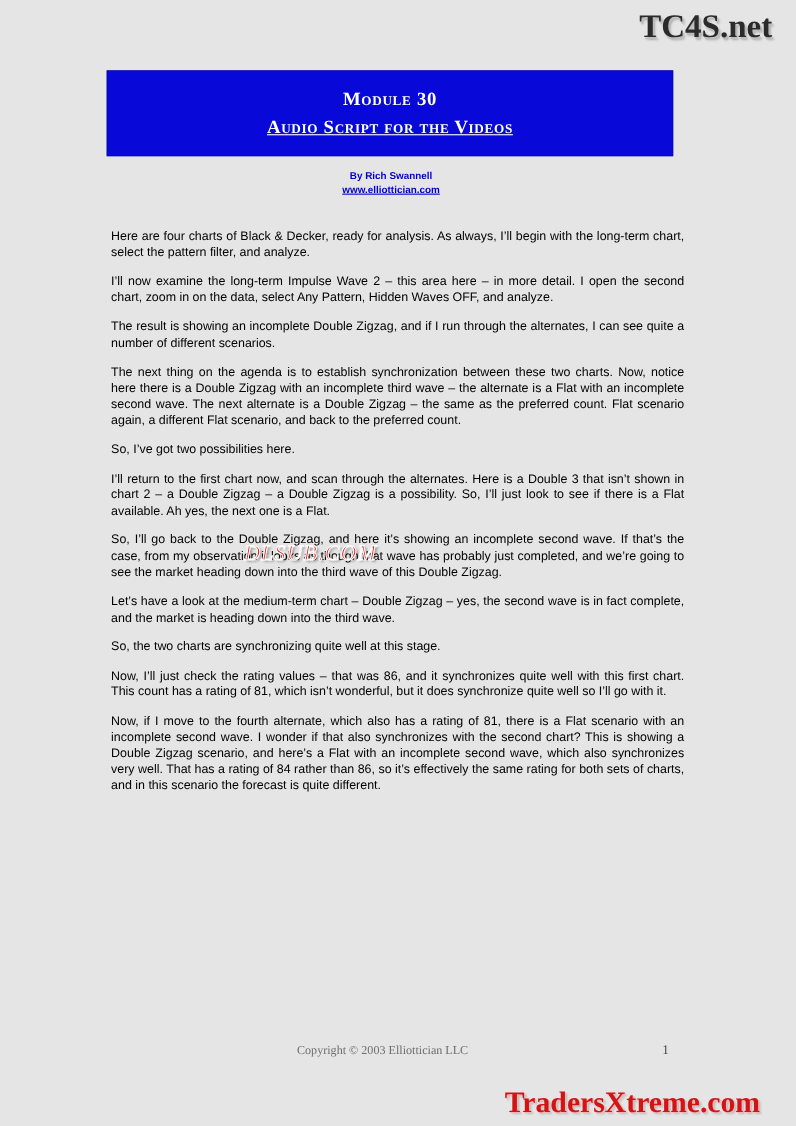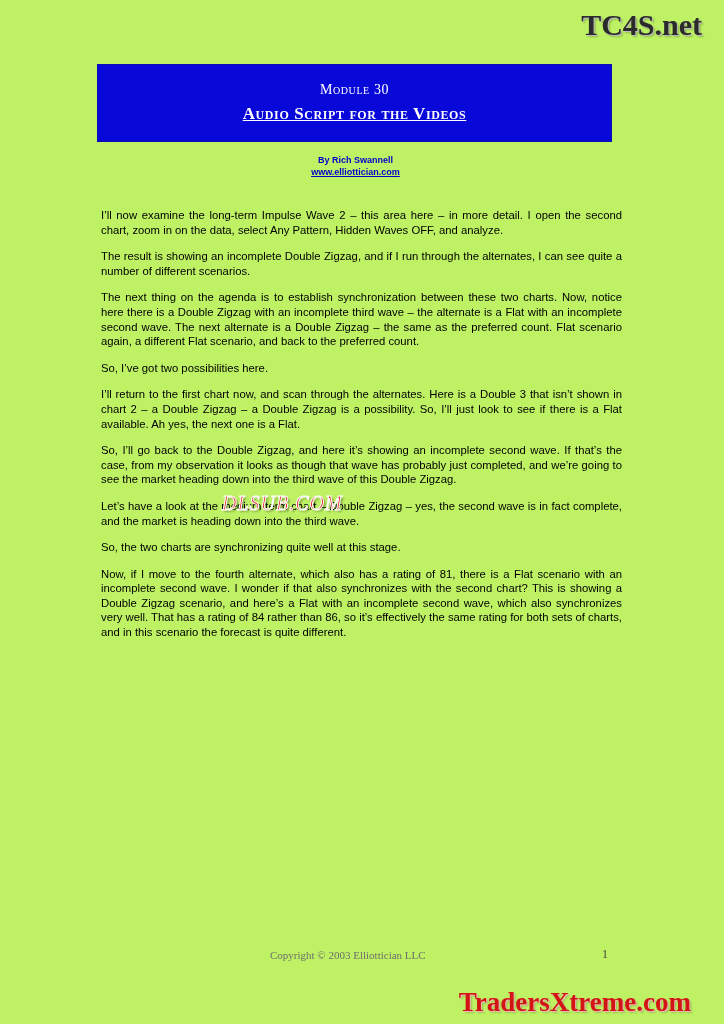--- a/index.html
+++ b/index.html
@@ -10,21 +10,21 @@
   body {
     width: 724px;
     height: 1024px;
     position: relative;
     font-family: "Liberation Sans", sans-serif;
     overflow: hidden;
   }
   .page {
     position: absolute;
     inset: 0;
-    background: #bef264;
+    background: #e5e5e5;
   }
 
   
   .watermark-top {
     position: absolute;
     top: 8px;
     right: 22px;
     font-family: "Liberation Serif", serif;
     font-weight: bold;
     font-size: 30px;
@@ -56,22 +56,22 @@
     border: 1px solid #0b0bb4;
     box-sizing: border-box;
     display: flex;
     flex-direction: column;
     align-items: center;
     justify-content: center;
   }
   .banner-line1 {
     color: #ffffff;
     font-family: "Liberation Serif", serif;
-    font-weight: normal;
-    font-size: 14px;
+    font-weight: bold;
+    font-size: 17px;
     font-variant: small-caps;
     letter-spacing: 0.6px;
     margin-bottom: 6px;
   }
   .banner-line2 {
     color: #ffffff;
     font-family: "Liberation Serif", serif;
     font-weight: bold;
     font-size: 17px;
     font-variant: small-caps;
@@ -161,28 +161,30 @@
     <div class="banner-line1">Module 30</div>
     <div class="banner-line2">Audio Script for the Videos</div>
   </div>
 
   <div class="byline">
     <span>By Rich Swannell</span>
     <a class="site" href="#">www.elliottician.com</a>
   </div>
 
   <div class="body-text">
+    <p>Here are four charts of Black &amp; Decker, ready for analysis.  As always, I’ll begin with the long-term chart, select the pattern filter, and analyze.</p>
     <p>I’ll now examine the long-term Impulse Wave 2 – this area here – in more detail.  I open the second chart, zoom in on the data, select Any Pattern, Hidden Waves OFF, and analyze.</p>
     <p>The result is showing an incomplete Double Zigzag, and if I run through the alternates, I can see quite a number of different scenarios.</p>
     <p>The next thing on the agenda is to establish synchronization between these two charts.  Now, notice here there is a Double Zigzag with an incomplete third wave – the alternate is a Flat with an incomplete second wave.  The next alternate is a Double Zigzag – the same as the preferred count.  Flat scenario again, a different Flat scenario, and back to the preferred count.</p>
     <p>So, I’ve got two possibilities here.</p>
     <p>I’ll return to the first chart now, and scan through the alternates. Here is a Double 3 that isn’t shown in chart 2 – a Double Zigzag – a Double Zigzag is a possibility.  So, I’ll just look to see if there is a Flat available.  Ah yes, the next one is a Flat.</p>
     <p>So, I’ll go back to the Double Zigzag, and here it’s showing an incomplete second wave.  If that’s the case, from my observation it looks as though that wave has probably just completed, and we’re going to see the market heading down into the third wave of this Double Zigzag.</p>
     <p>Let’s have a look at the medium-term chart – Double Zigzag – yes, the second wave is in fact complete, and the market is heading down into the third wave.</p>
     <p>So, the two charts are synchronizing quite well at this stage.</p>
+    <p>Now, I’ll just check the rating values – that was 86, and it synchronizes quite well with this first chart.  This count has a rating of 81, which isn’t wonderful, but it does synchronize quite well so I’ll go with it.</p>
     <p>Now, if I move to the fourth alternate, which also has a rating of 81, there is a Flat scenario with an incomplete second wave.  I wonder if that also synchronizes with the second chart?  This is showing a Double Zigzag scenario, and here’s a Flat with an incomplete second wave, which also synchronizes very well.  That has a rating of 84 rather than 86, so it’s effectively the same rating for both sets of charts, and in this scenario the forecast is quite different.</p>
   </div>
 
   <div class="watermark-center">DLSUB.COM</div>
 
   <div class="footer-copyright">Copyright © 2003 Elliottician LLC</div>
 
   <div class="footer-pagenum">1</div>
 
   <div class="watermark-bottom">TradersXtreme.com</div>

